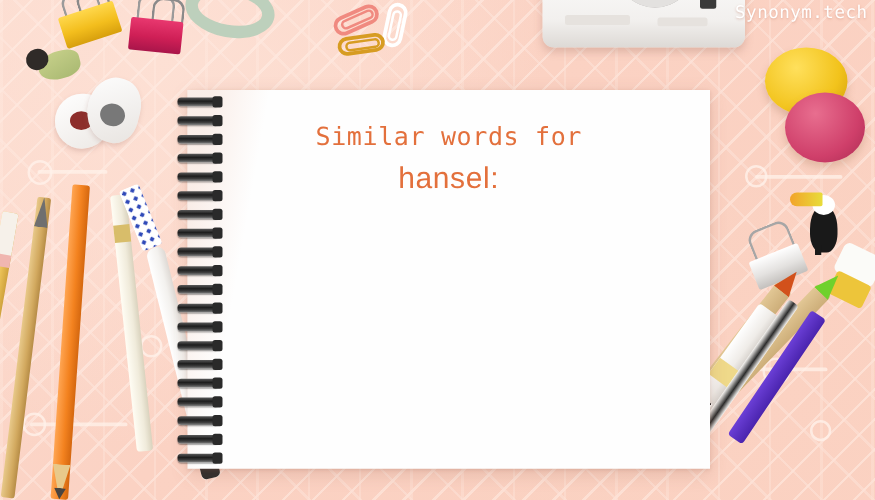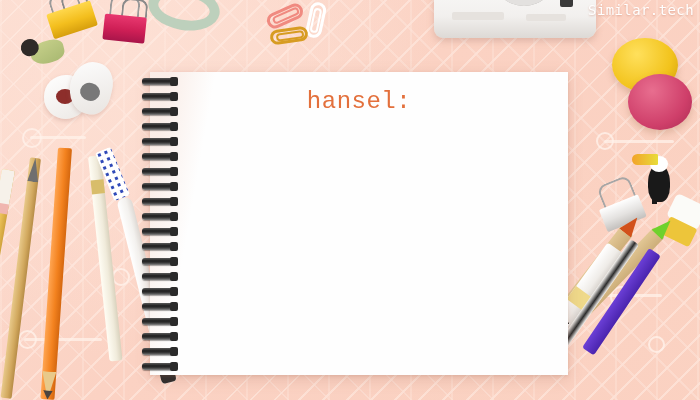--- a/index.html
+++ b/index.html
@@ -53,22 +53,22 @@
   }
 
   
   .content{position:absolute;left:150px;top:72px;width:418px;height:303px;
            display:flex;flex-direction:column;align-items:center;}
   .title{
     font-family:"DejaVu Sans Mono","Liberation Mono",monospace;
     color:#e3703c;font-size:20px;letter-spacing:.5px;margin-top:26px;line-height:1.15;
   }
   .word{
-    font-family:Liberation Mono, monospace;
-    color:#e3703c;font-size:24px;letter-spacing:.5px;margin-top:16px;line-height:1.15;
+    font-family:Liberation Sans, sans-serif;
+    color:#e3703c;font-size:24px;letter-spacing:.5px;margin-top:8px;line-height:1.15;
   }
   .synonyms{
     font-family:"DejaVu Sans Mono","Liberation Mono",monospace;
     color:#45454a;font-size:17px;line-height:26px;text-align:center;margin-top:44px;
     white-space:pre;
   }
 
   
   .watermark{
     position:absolute;right:6px;top:2px;
@@ -239,18 +239,19 @@
     <div class="coil" style="top:199px;"></div>
     <div class="coil" style="top:214px;"></div>
     <div class="coil" style="top:229px;"></div>
     <div class="coil" style="top:244px;"></div>
     <div class="coil" style="top:259px;"></div>
     <div class="coil" style="top:274px;"></div>
     <div class="coil" style="top:289px;"></div>
   </div>
 
   <div class="content">
+    <div class="title">Similar words for</div>
     <div class="word">hansel:</div>
   </div>
 
-  <div class="watermark">Similar.tech</div>
+  <div class="watermark">Synonym.tech</div>
 
 </div>
 
 </body></html>

